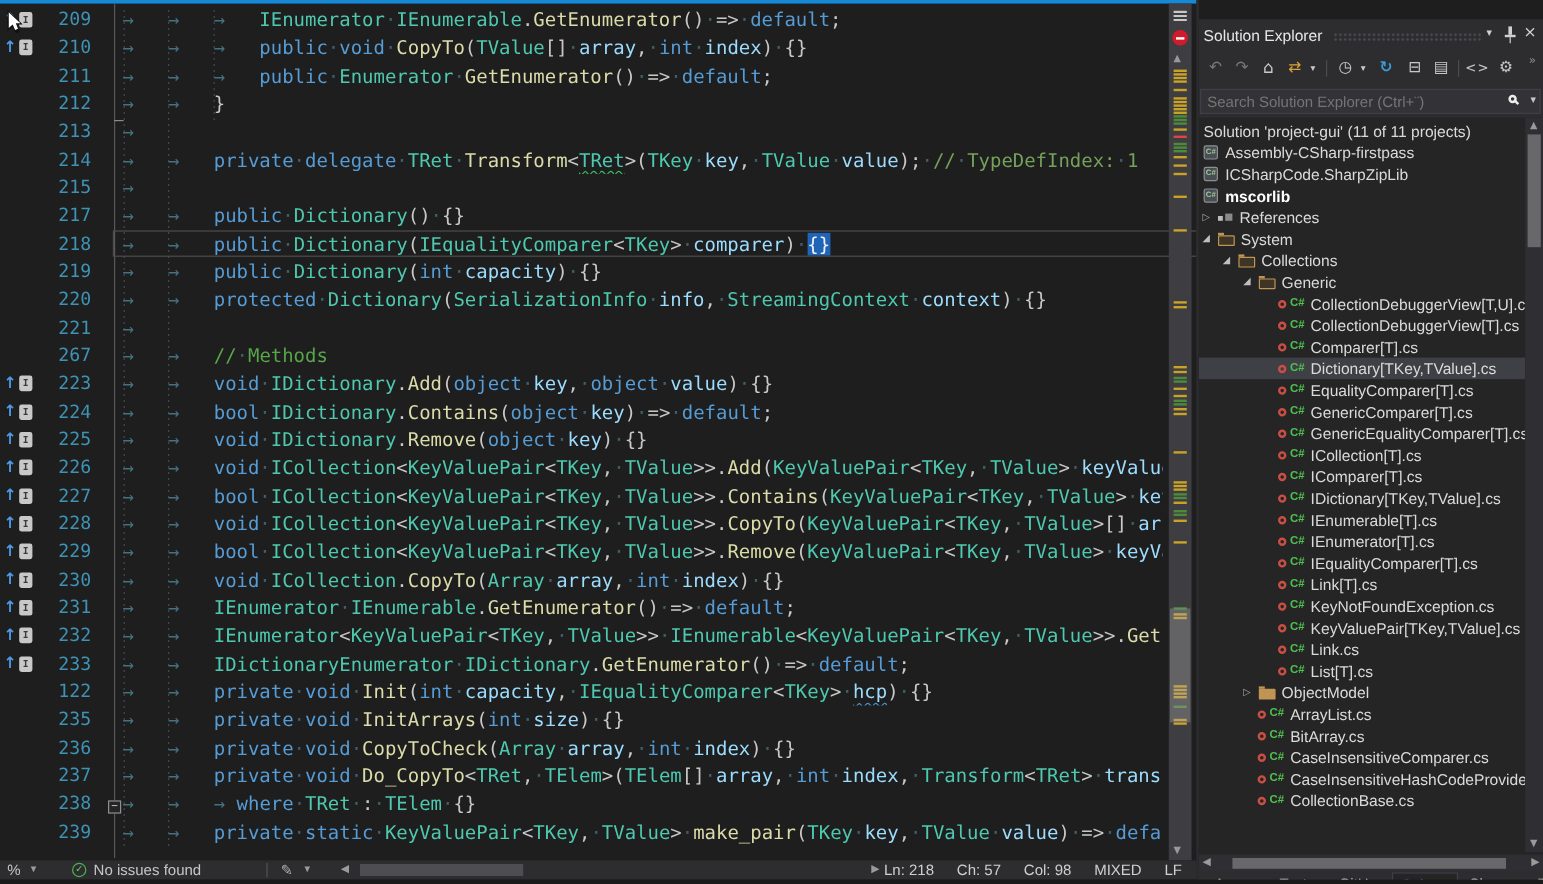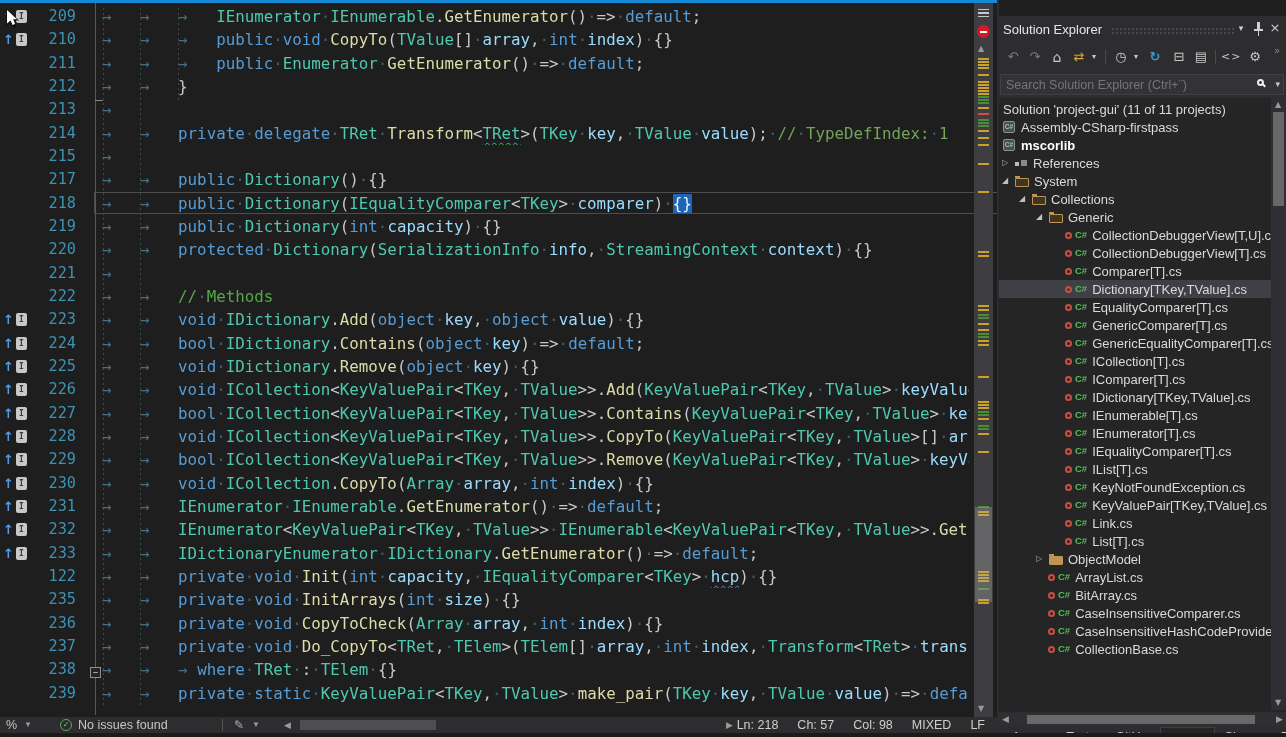--- a/index.html
+++ b/index.html
@@ -209,21 +209,21 @@
             <pre class="ct"><span class="tab">→   </span><span class="tab">→   </span><span class="kw">protected</span><span class="ws">·</span><span class="ty">Dictionary</span><span class="tx">(</span><span class="ty">SerializationInfo</span><span class="ws">·</span><span class="p">info</span><span class="tx">,</span><span class="ws">·</span><span class="ty">StreamingContext</span><span class="ws">·</span><span class="p">context</span><span class="tx">)</span><span class="ws">·</span><span class="tx">{}</span></pre>
           </div>
           <div class="crow">
             <div class="gut"></div>
             <div class="lnum">221</div>
             <div class="gout"></div>
             <pre class="ct"><span class="tab">→   </span></pre>
           </div>
           <div class="crow">
             <div class="gut"></div>
-            <div class="lnum">222</div>
+            <div class="lnum">267</div>
             <div class="gout"></div>
             <pre class="ct"><span class="tab">→   </span><span class="tab">→   </span><span class="c">//</span><span class="ws">·</span><span class="c">Methods</span></pre>
           </div>
           <div class="crow">
             <div class="gut">
               <span class="garrow">↑</span>
               <span class="gbox">I</span>
             </div>
             <div class="lnum">223</div>
             <div class="gout"></div>
@@ -493,20 +493,24 @@
 
     <div id="tree">
       <div class="trow" style="padding-left:4px;">
         <span>Solution 'project-gui' (11 of 11 projects)</span>
       </div>
       <div id="tree-items">
           <div class="trow" style="padding-left: 4px;">
             <span class="proj">C#</span>
             <span>Assembly-CSharp-firstpass</span>
           </div>
+          <div class="trow" style="padding-left: 4px;">
+            <span class="proj">C#</span>
+            <span>ICSharpCode.SharpZipLib</span>
+          </div>
           <div class="trow bold" style="padding-left: 4px;">
             <span class="proj">C#</span>
             <span>mscorlib</span>
           </div>
           <div class="trow" style="padding-left: 3px;">
             <span class="texp">▷</span>
             <span class="refsicon"></span>
             <span>References</span>
           </div>
           <div class="trow" style="padding-left: 3px;">
@@ -585,21 +589,21 @@
             <span>IEnumerator[T].cs</span>
           </div>
           <div class="trow" style="padding-left: 66px;">
             <span class="excl"></span>
             <span class="csico">C#</span>
             <span>IEqualityComparer[T].cs</span>
           </div>
           <div class="trow" style="padding-left: 66px;">
             <span class="excl"></span>
             <span class="csico">C#</span>
-            <span>IList[T].cs</span>
+            <span>Link[T].cs</span>
           </div>
           <div class="trow" style="padding-left: 66px;">
             <span class="excl"></span>
             <span class="csico">C#</span>
             <span>KeyNotFoundException.cs</span>
           </div>
           <div class="trow" style="padding-left: 66px;">
             <span class="excl"></span>
             <span class="csico">C#</span>
             <span>KeyValuePair[TKey,TValue].cs</span>

